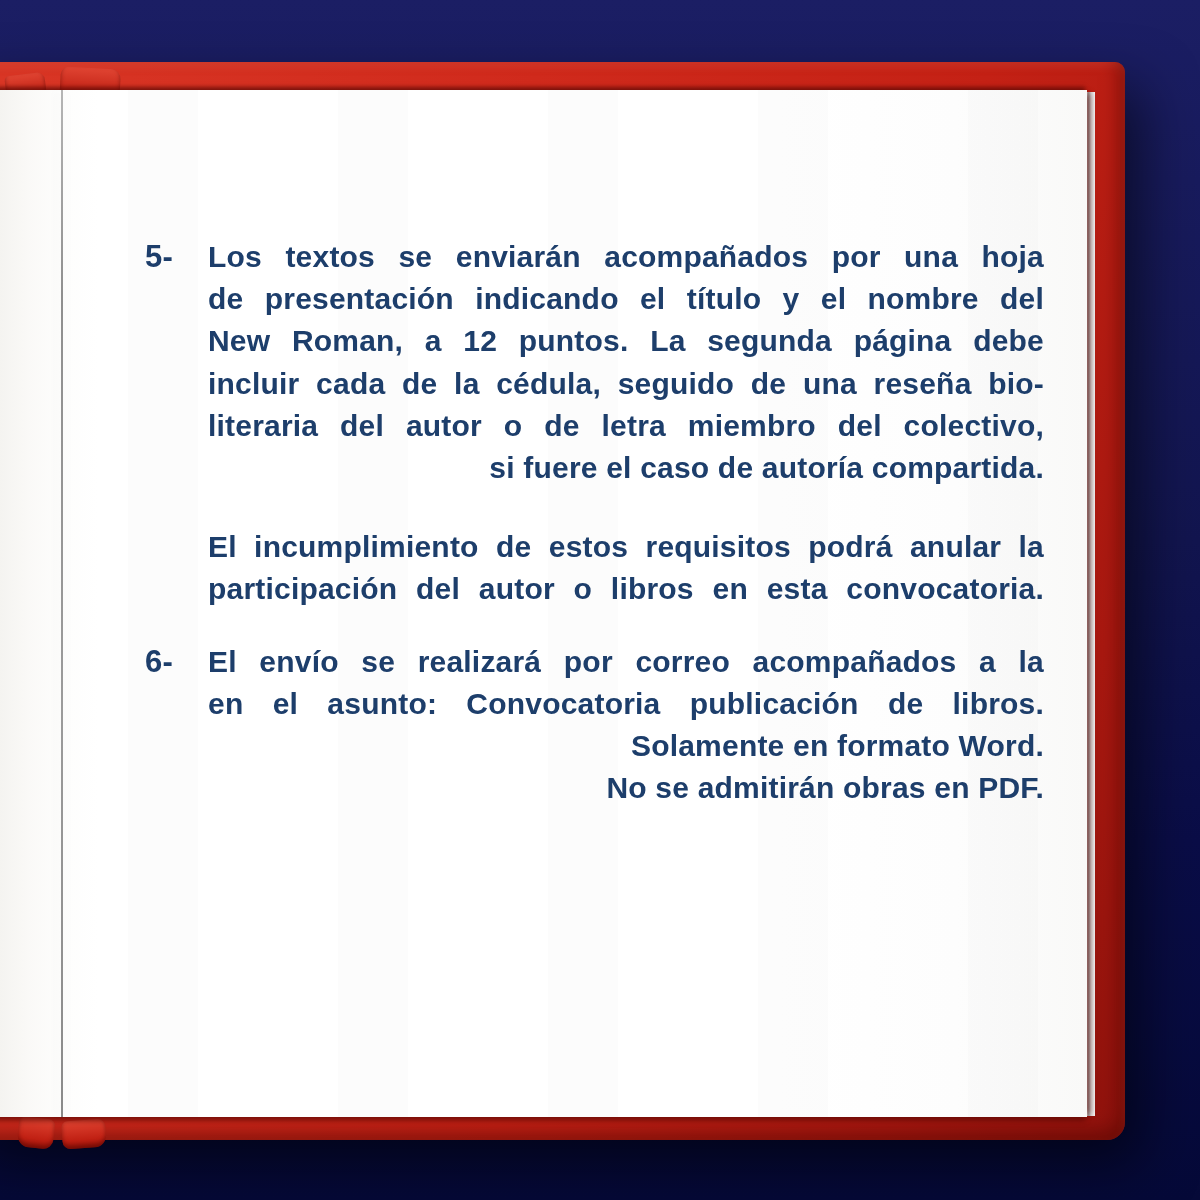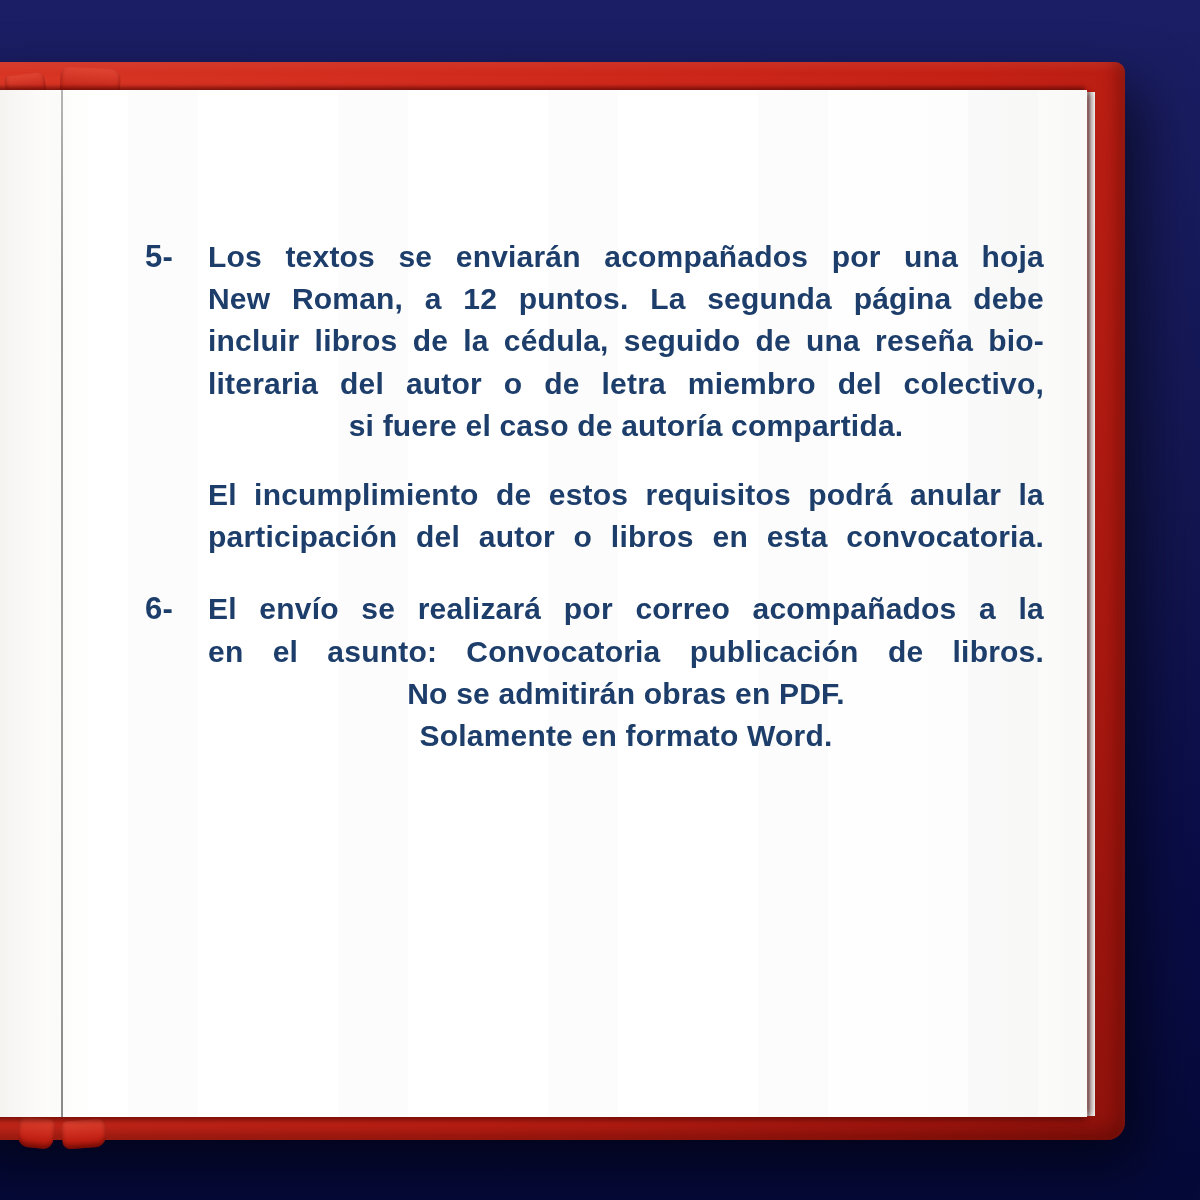--- a/index.html
+++ b/index.html
@@ -42,22 +42,22 @@
   }
   
   .content{
     position:absolute;left:145px;top:236px;width:899px;
     color:#1d3e6b;font-size:30px;line-height:42.2px;letter-spacing:.2px;
   }
   .list-item{display:flex;align-items:flex-start;}
   .item-number{width:63px;flex:0 0 63px;font-weight:700;font-size:31px;}
   .item-body{flex:1;min-width:0;font-weight:bold;}
   .jl{text-align:justify;text-align-last:justify;}
-  .ll{text-align:center;}
-  .para-followup{margin-top:27px;}
+  .ll{text-align:right;}
+  .para-followup{margin-top:37px;}
   .item-6{margin-top:30px;}
 </style>
 </head>
 <body>
 
 <div class="book-cover"></div>
 <div class="cover-flap flap-tl-1"></div>
 <div class="cover-flap flap-tl-2"></div>
 <div class="cover-flap flap-bl-1"></div>
 <div class="cover-flap flap-bl-2"></div>
@@ -69,37 +69,38 @@
   <div class="page-gutter-line"></div>
 </div>
 
 <div class="content">
 
   <div class="list-item">
     <div class="item-number">5-</div>
     <div class="item-body">
       <div>
         <div class="jl">Los textos se enviarán acompañados por una hoja</div>
+        <div class="jl">de presentación indicando el título y el nombre del</div>
         <div class="jl">New Roman, a 12 puntos. La segunda página debe</div>
-        <div class="jl">incluir libros de la cédula, seguido de una reseña bio-</div>
+        <div class="jl">incluir cada de la cédula, seguido de una reseña bio-</div>
         <div class="jl">literaria del autor o de letra miembro del colectivo,</div>
         <div class="ll">si fuere el caso de autoría compartida.</div>
       </div>
       <div class="para-followup">
         <div class="jl">El incumplimiento de estos requisitos podrá anular la</div>
         <div class="jl">participación del autor o libros en esta convocatoria.</div>
       </div>
     </div>
   </div>
 
   <div class="list-item item-6">
     <div class="item-number">6-</div>
     <div class="item-body">
       <div>
         <div class="jl">El envío se realizará por correo acompañados a la</div>
         <div class="jl">en el asunto: Convocatoria publicación de libros.</div>
+        <div class="ll">Solamente en formato Word.</div>
         <div class="ll">No se admitirán obras en PDF.</div>
-        <div class="ll">Solamente en formato Word.</div>
       </div>
     </div>
   </div>
 
 </div>
 
 </body></html>

